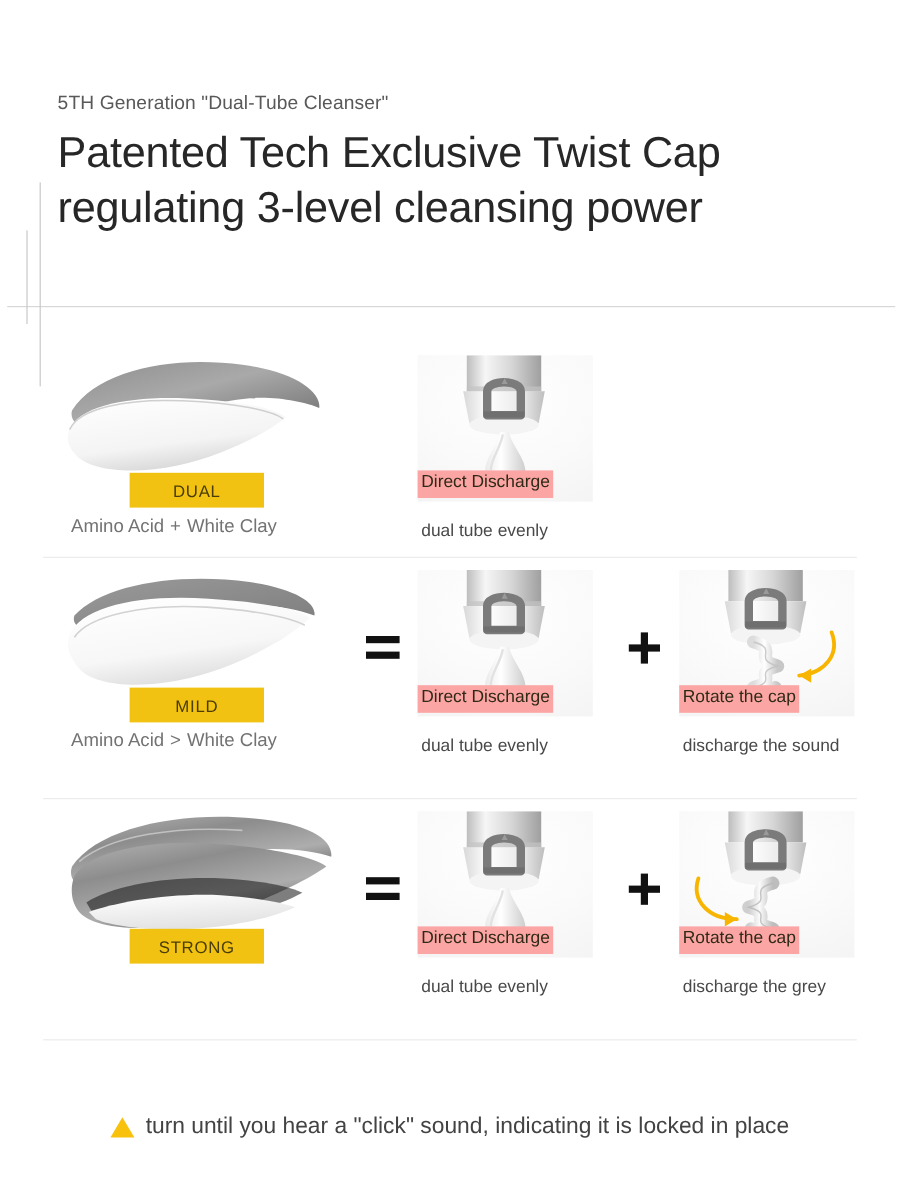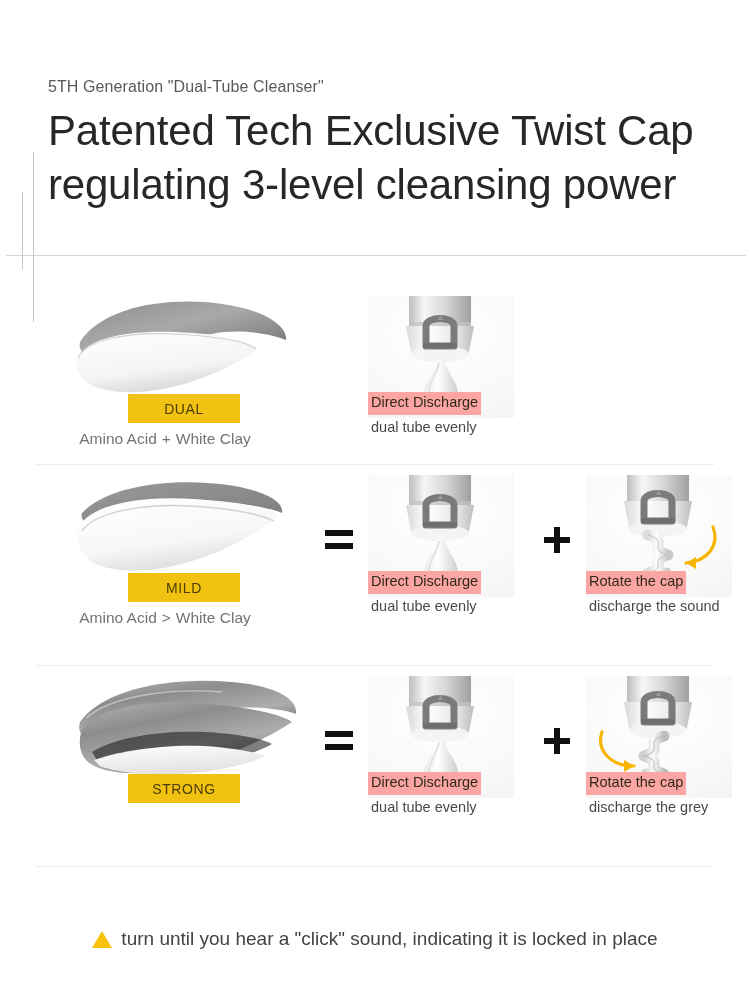--- a/index.html
+++ b/index.html
@@ -13,31 +13,31 @@
   .page { position: relative; width: 750px; height: 1000px; }
 
   
   .header { position: absolute; left: 48px; top: 78px; width: 660px; }
   .eyebrow {
     font-size: 16px; color: #595959; letter-spacing: .1px;
     font-weight: 400; white-space: nowrap;
   }
   .headline {
     margin-top: 8px;
-    font-size: 42px; line-height: 1.28; font-weight: 400;
+    font-size: 36px; line-height: 1.28; font-weight: 400;
     color: #272727; letter-spacing: -.2px;
   }
   .headline .l2 { display: block; }
   .deco-h { position: absolute; left: 6px; top: 255px; width: 740px; height: 1px; background: #d7d7d7; }
   .deco-v1 { position: absolute; left: 22px; top: 192px; width: 1px; height: 78px; background: #c9c9c9; }
   .deco-v2 { position: absolute; left: 33px; top: 152px; width: 1px; height: 170px; background: #c9c9c9; }
 
   
   .rows { position: absolute; left: 0; top: 286px; width: 750px; }
-  .row { position: relative; display: flex; align-items: flex-start; padding-left: 20px; }
+  .row { position: relative; display: flex; align-items: flex-start; }
   .row-sep { height: 1px; background: #ececec; margin: 0 auto; width: 678px; }
 
   .r1 { height: 178px; }
   .r2 { height: 200px; }
   .r3 { height: 200px; }
 
   
   .swatch-col {
     position: relative; width: 290px; flex: 0 0 290px;
     padding-left: 16px; padding-top: 8px;
@@ -84,21 +84,21 @@
   }
   .photo svg { position: absolute; left: 0; top: 0; width: 100%; height: 100%; }
   .photo-label { position: absolute; left: 0; top: 96px; width: 100%; }
   .hl {
     display: inline-block; background: #fca5a5; color: #2f2a16;
     font-size: 14.5px; line-height: 1.36; padding: 1px 3px 2px 3px;
     white-space: nowrap;
   }
   .sub {
     display: block; font-size: 14.5px; color: #494949;
-    padding-left: 3px; margin-top: 4px; white-space: nowrap;
+    padding-left: 3px; margin-top: 20px; white-space: nowrap;
   }
   .photo-block { position: relative; width: 160px; }
 
   
   .footer {
     position: absolute; left: 0; top: 928px; width: 750px;
     display: flex; align-items: center; justify-content: center;
     gap: 9px;
   }
   .tri {

